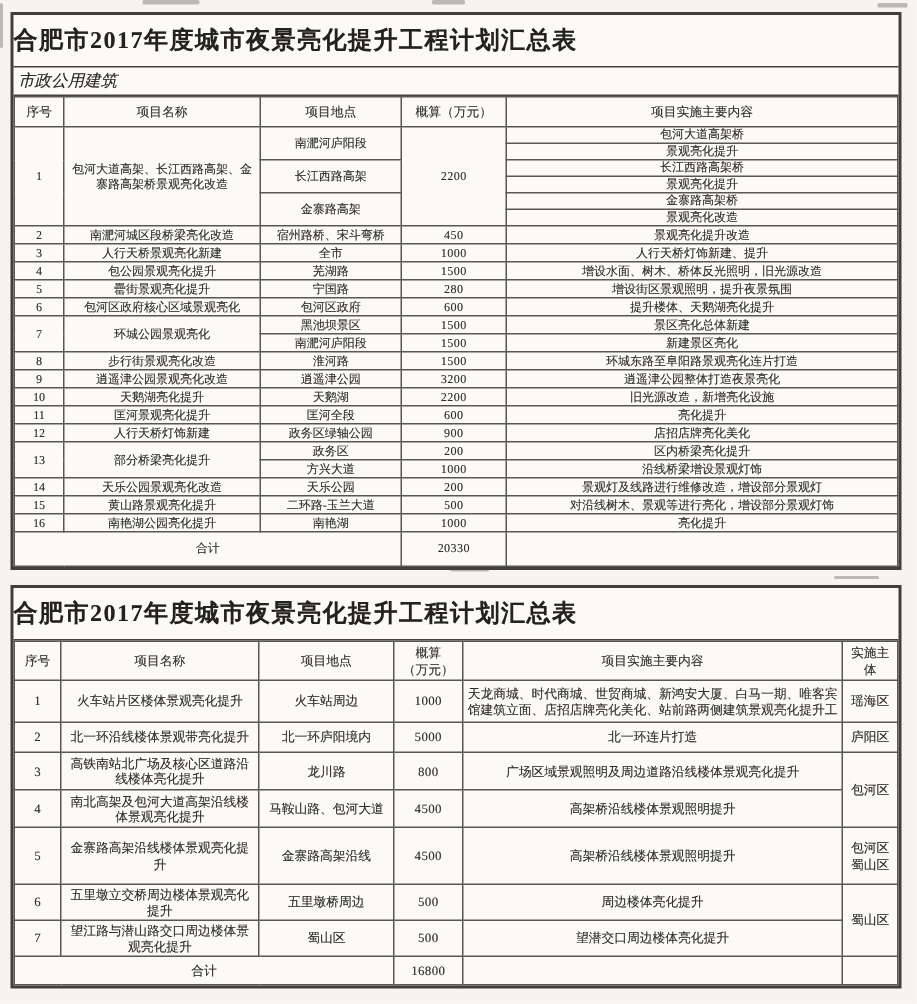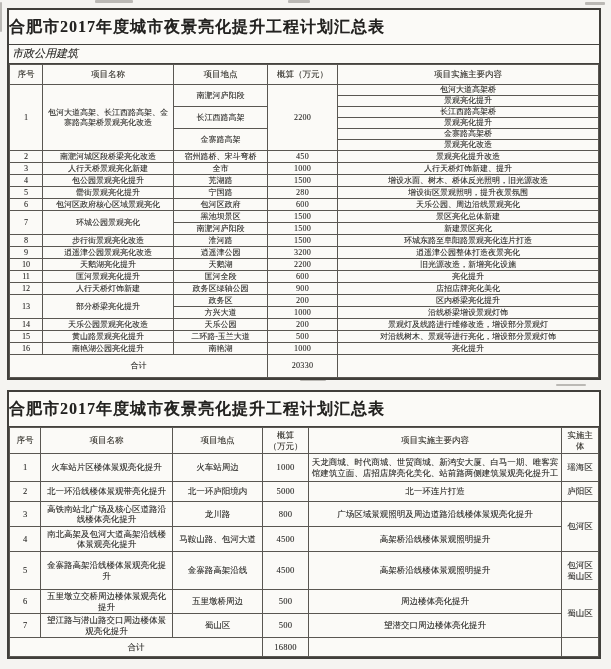--- a/index.html
+++ b/index.html
@@ -132,21 +132,21 @@
           <td>罍街景观亮化提升</td>
           <td>宁国路</td>
           <td class="num">280</td>
           <td>增设街区景观照明，提升夜景氛围</td>
         </tr>
       <tr>
           <td>6</td>
           <td>包河区政府核心区域景观亮化</td>
           <td>包河区政府</td>
           <td class="num">600</td>
-          <td>天乐公园、周边沿线景观亮化</td>
+          <td>提升楼体、天鹅湖亮化提升</td>
         </tr>
 
       <tr class="pair">
         <td rowspan="2">7</td>
         <td rowspan="2">环城公园景观亮化</td>
         <td>黑池坝景区</td>
         <td class="num">1500</td>
         <td>景区亮化总体新建</td>
       </tr>
       <tr class="pair">

